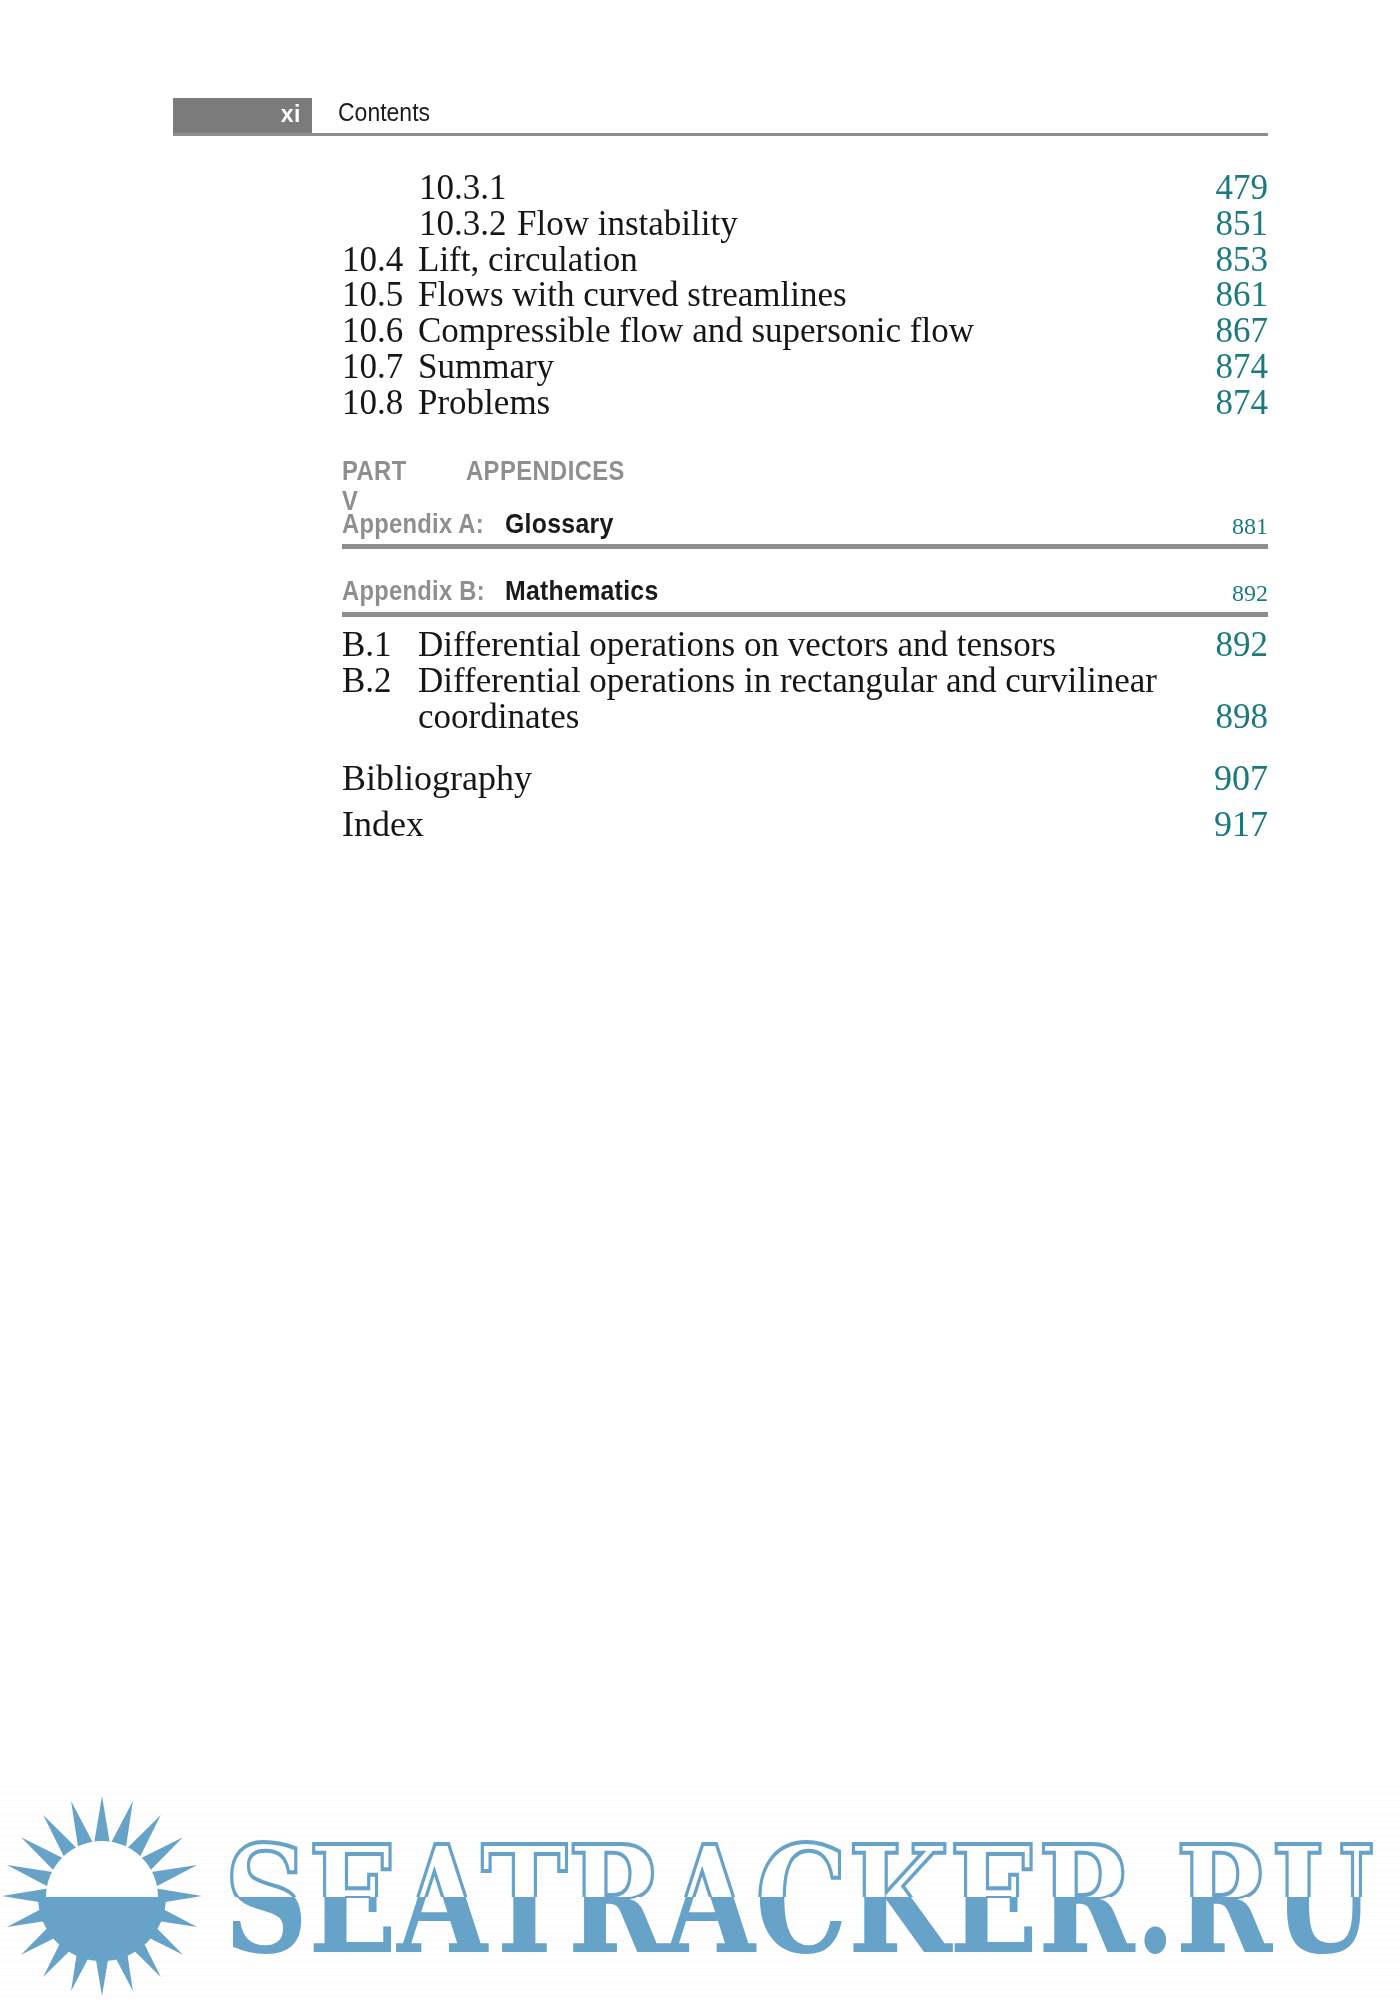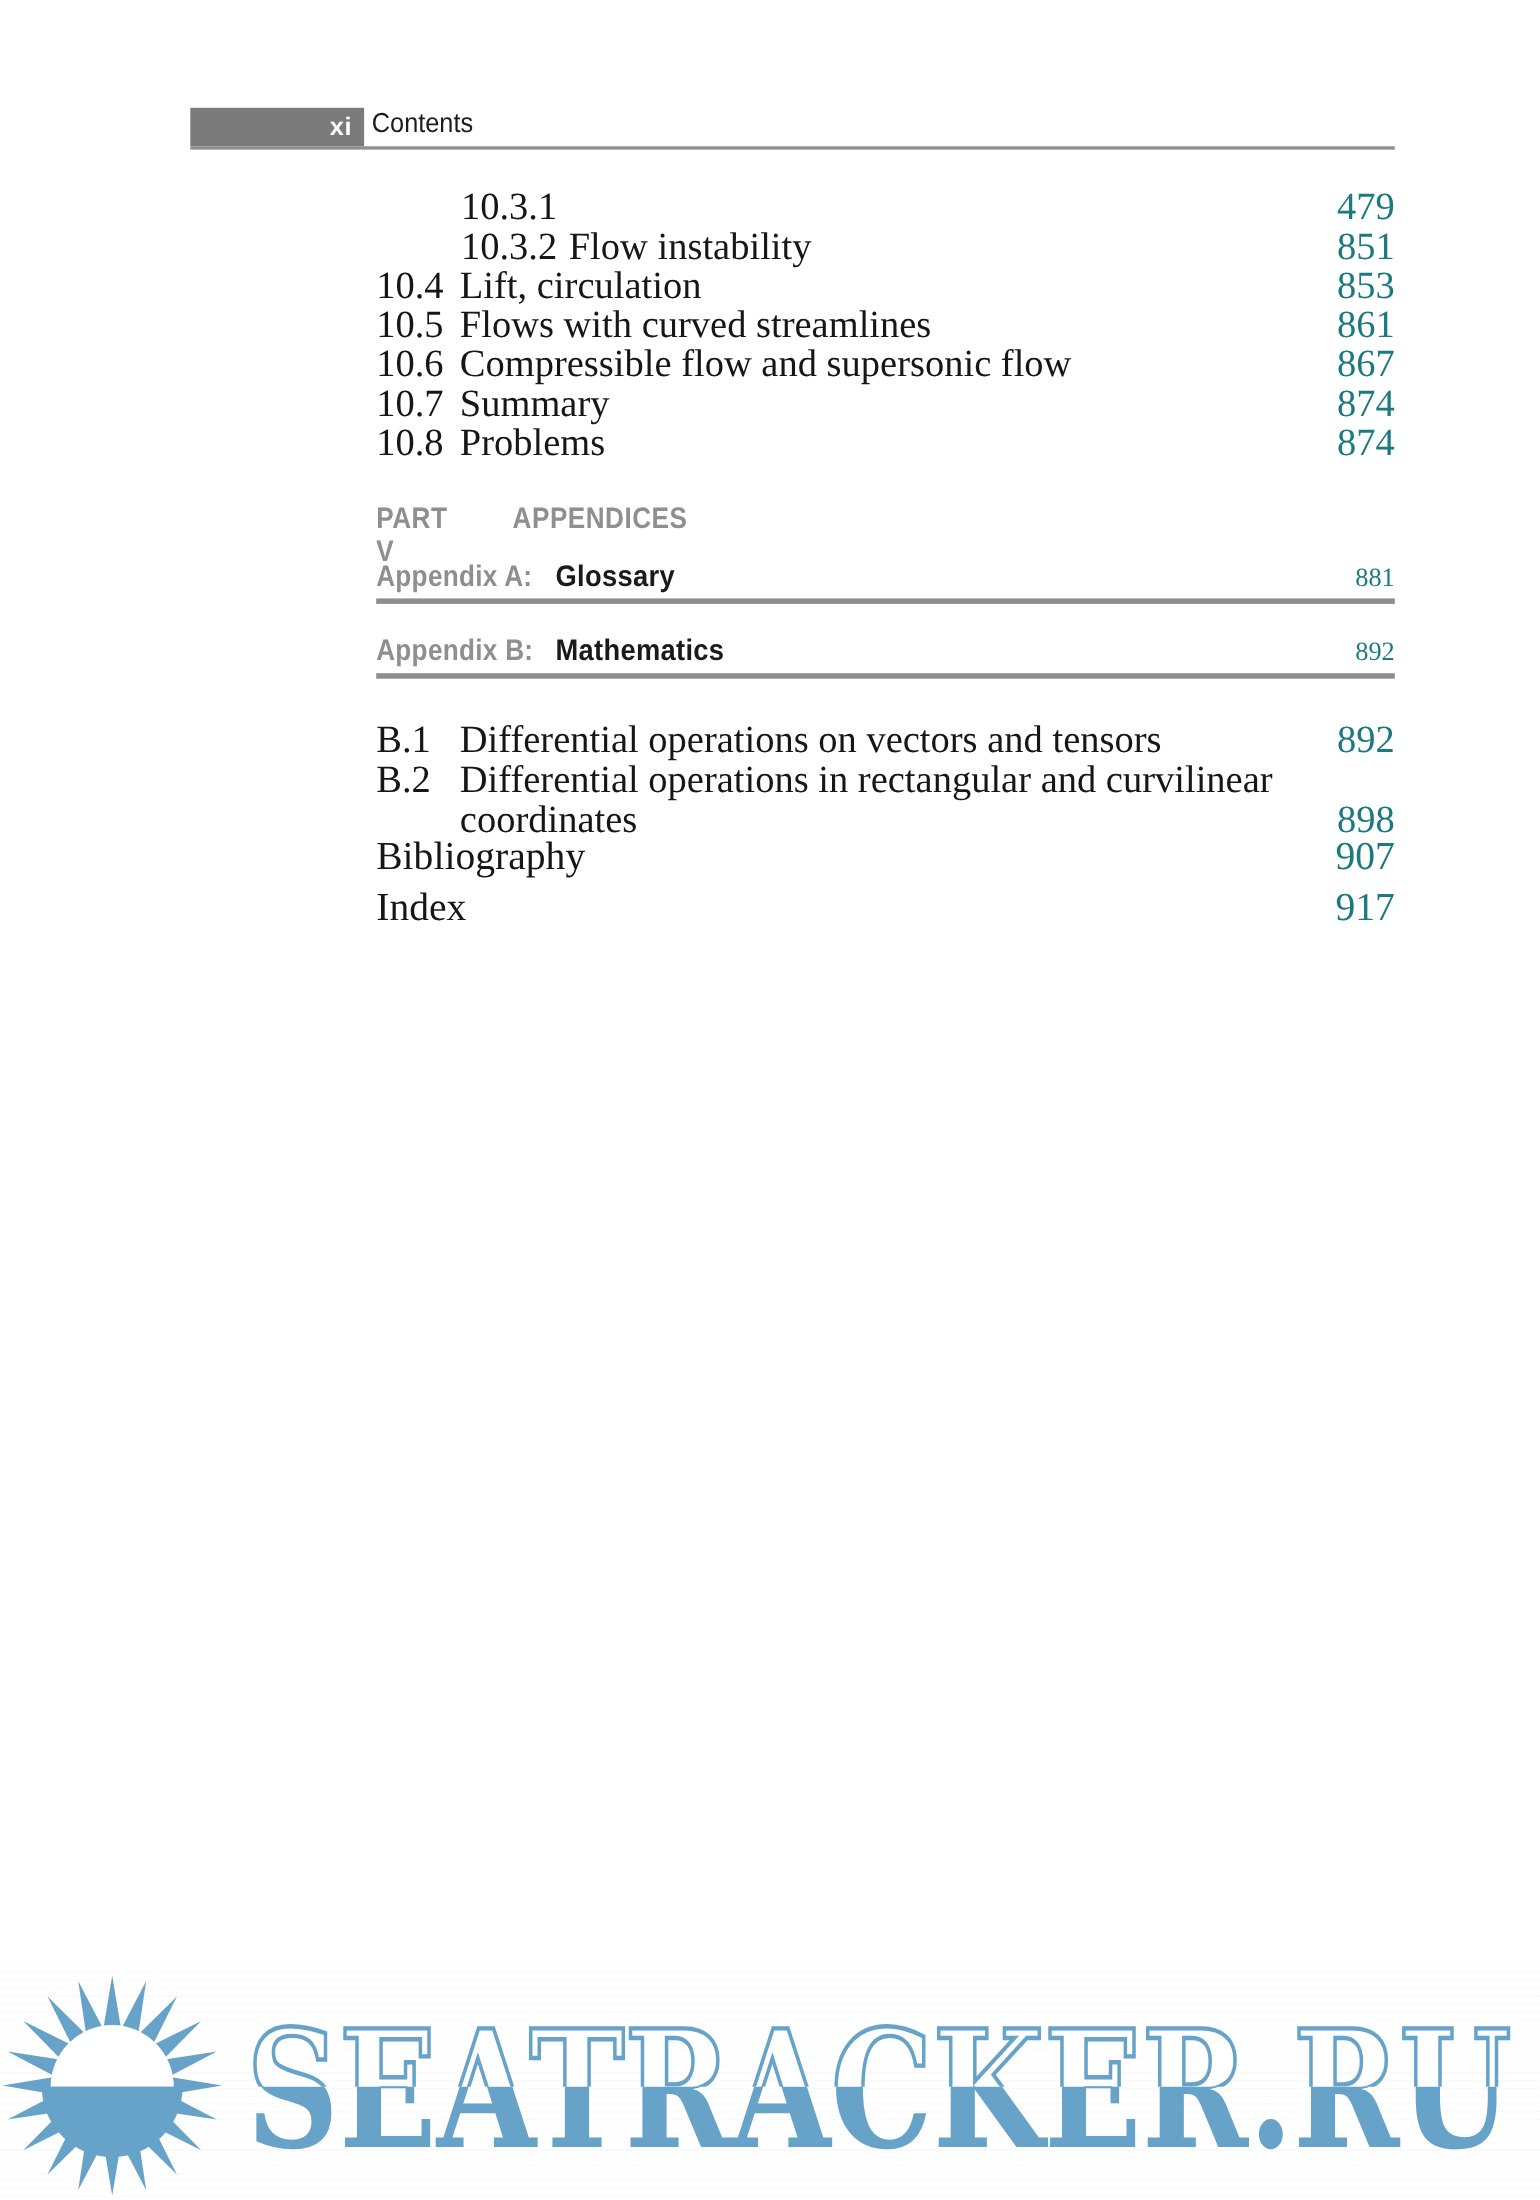--- a/index.html
+++ b/index.html
@@ -8,21 +8,21 @@
     width:1400px;height:2000px;
     background:#ffffff;
     overflow:hidden;
     font-family:"Liberation Serif",serif;
     color:#161616;
     margin:0 auto;
   }
 
   
   .hdr-box{
-    position:absolute;left:173px;top:98px;width:158px;height:35px;
+    position:absolute;left:173px;top:98px;width:139px;height:35px;
     background:#7b7b7b;
   }
   .hdr-box .folio{
     position:absolute;right:11px;top:50%;transform:translateY(-54%);
     color:#ffffff;font:700 23px "Liberation Sans",sans-serif;letter-spacing:.5px;
   }
   .hdr-title{
     position:absolute;left:338px;top:98px;height:35px;line-height:35px;
     font:400 25px "Liberation Sans",sans-serif;color:#1c1c1c;
     transform:scaleX(.92);transform-origin:left center;
@@ -58,21 +58,21 @@
   .appx .ttl{position:absolute;left:163px;top:0;line-height:34px;
     font:700 27px "Liberation Sans",sans-serif;color:#1a1a1a;
     transform:scaleX(.92);transform-origin:left center;letter-spacing:.3px;}
   .appx .pg{position:absolute;right:0;top:0;line-height:34px;
     font-size:24px;color:#1b7a80;}
 
   .rule{position:absolute;left:342px;width:926px;height:5px;background:#8e8e8e;}
   #rule-a{top:544px;}
   #rule-b{top:612px;}
 
-  #appendix-b-rows{position:absolute;left:342px;top:627px;width:926px;margin-top:28px;}
+  #appendix-b-rows{position:absolute;left:342px;top:627px;width:926px;}
 
   
   .bm{position:absolute;left:342px;width:926px;height:36px;font-size:36px;}
   .bm .title{position:absolute;left:0;top:0;line-height:36px;}
   .bm .pg{position:absolute;right:0;top:0;line-height:36px;color:#1b7a80;}
   #bibliography{top:760px;}
   #index{top:806px;}
 
   
   .wm-texture{

